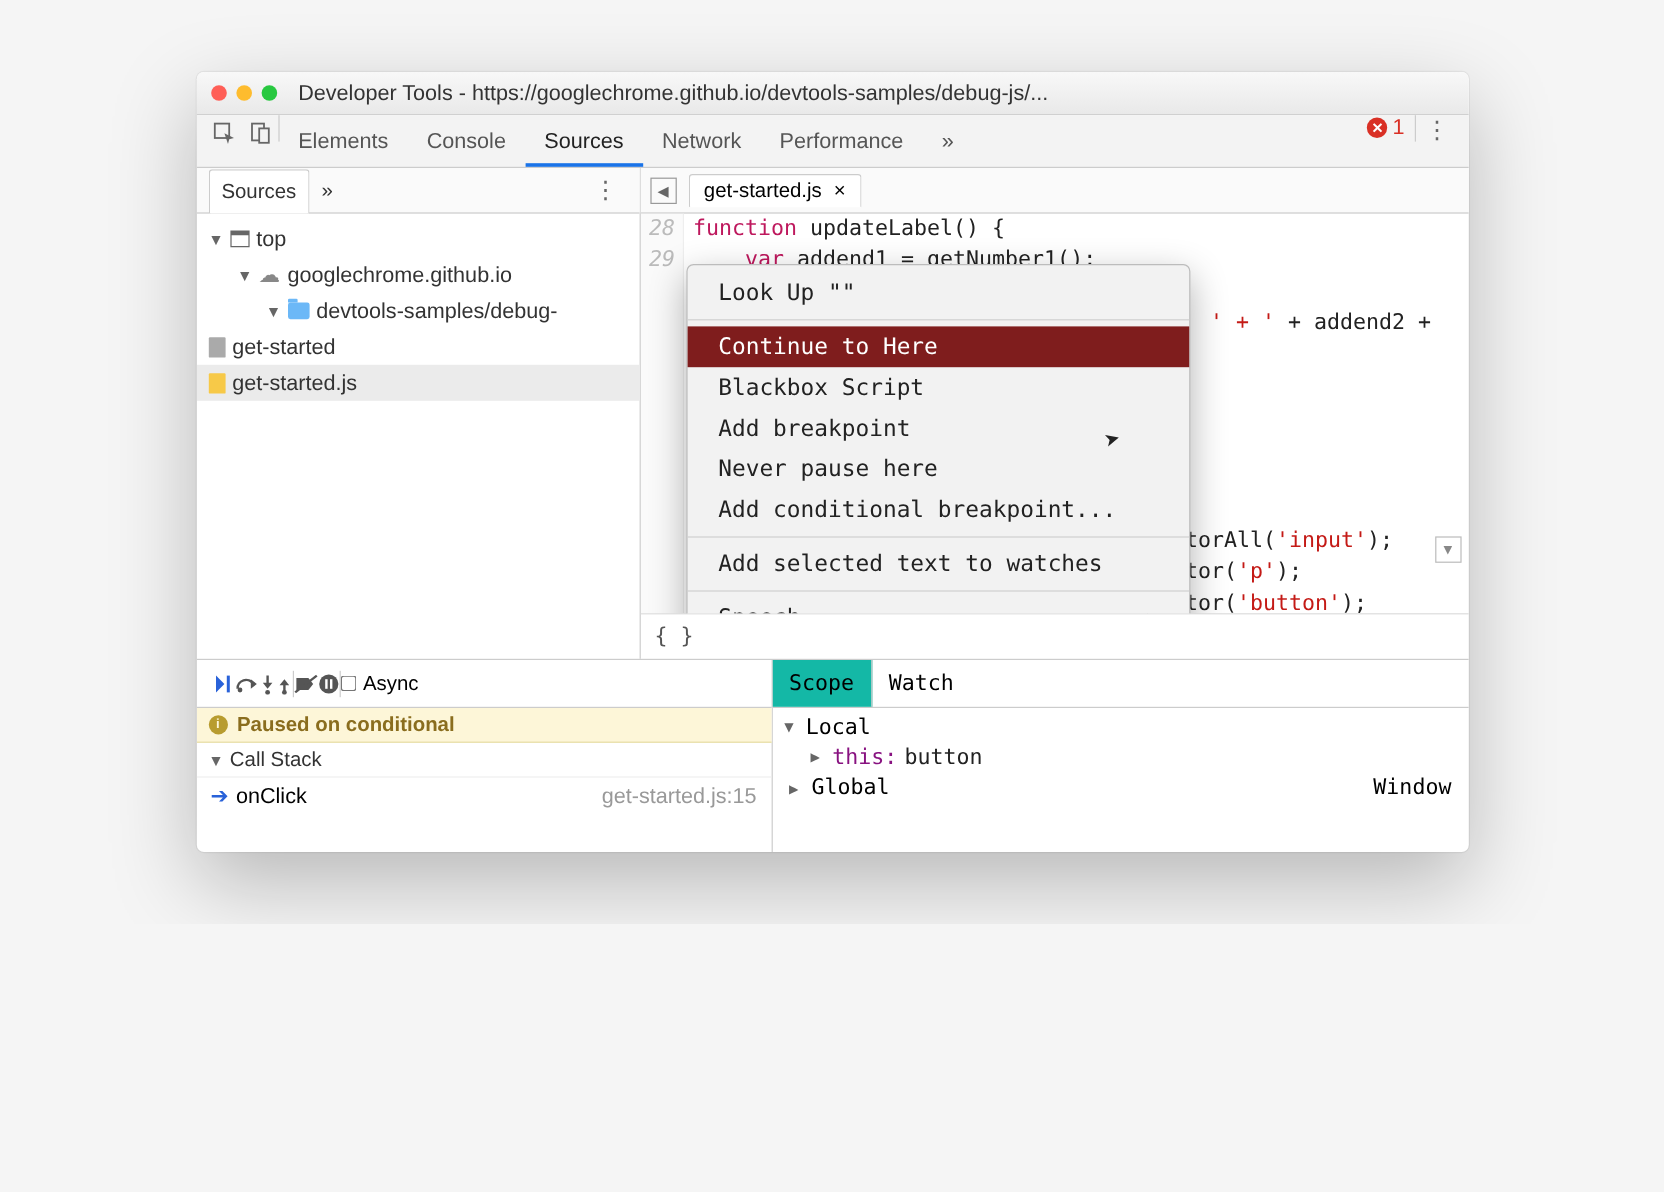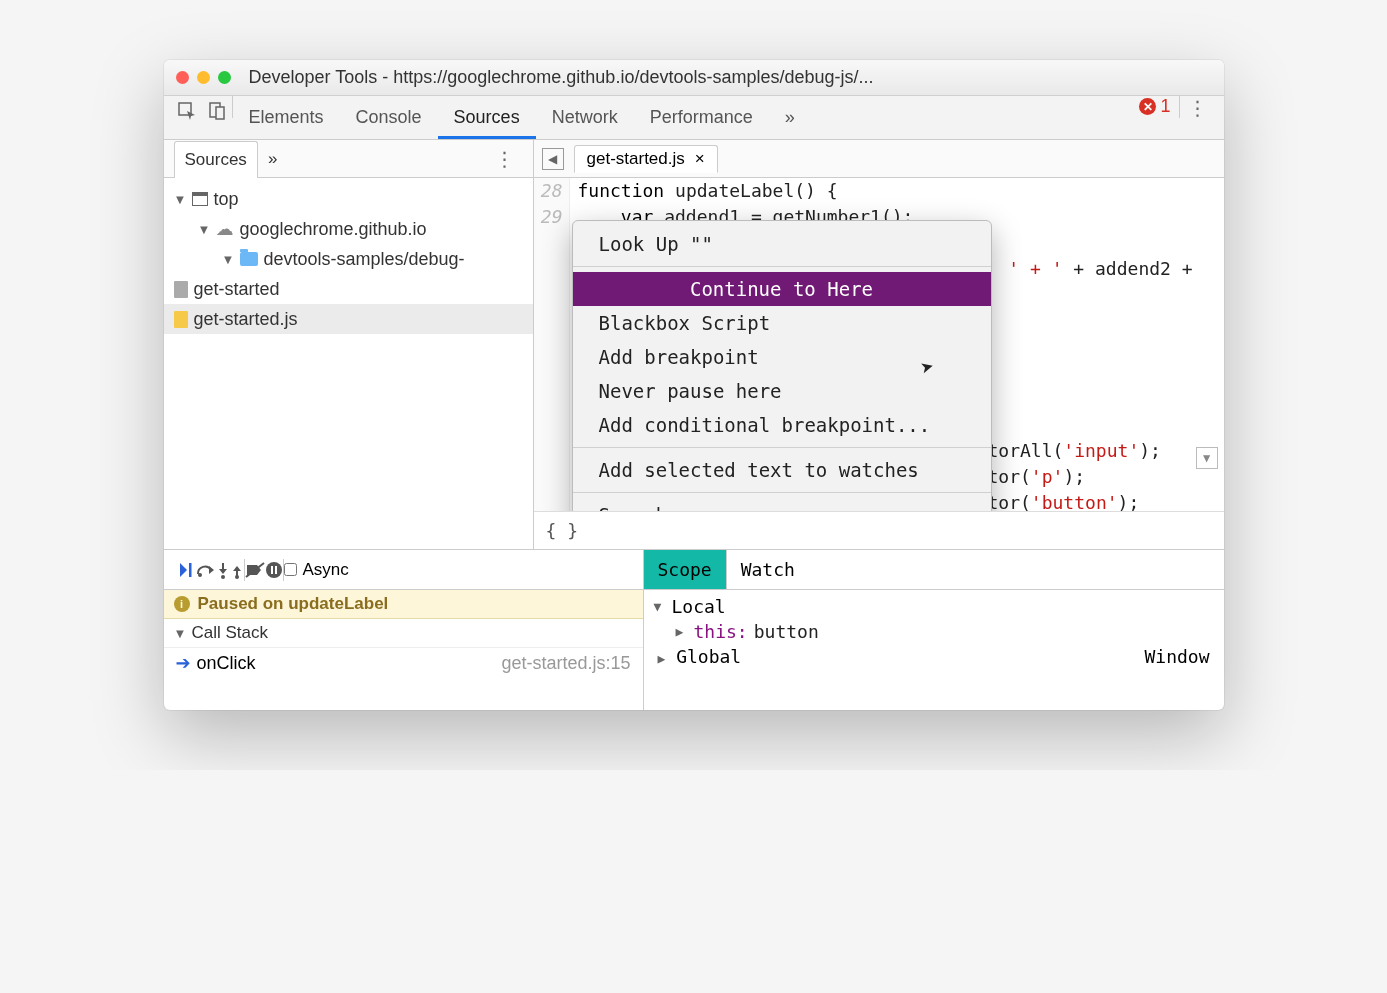--- a/index.html
+++ b/index.html
@@ -74,41 +74,41 @@
 .file-icon { width: 14px; height: 17px; background: #aaa; border-radius: 1px; }
 .file-icon.js { background: #f7c948; }
 
 .right-pane { flex: 1; display: flex; flex-direction: column; position: relative; }
 .editor-tabs { height: 38px; border-bottom: 1px solid #ccc; display: flex; align-items: center; gap: 10px; padding: 0 8px; background: #fafafa; }
 .collapse-btn { width: 22px; height: 22px; border: 1px solid #999; display: flex; align-items: center; justify-content: center; font-size: 12px; color: #666; }
 .file-tab { height: 28px; border: 1px solid #ccc; border-bottom: 1px solid #fff; background: #fff; padding: 0 12px; display: flex; align-items: center; font-size: 17px; gap: 10px; border-radius: 3px 3px 0 0; margin-bottom: -1px; }
 .editor { flex: 1; display: flex; font-family: Menlo, Consolas, monospace; font-size: 18px; overflow: hidden; position: relative; }
 .gutter { width: 36px; text-align: right; color: #bbb; padding-right: 6px; border-right: 1px solid #eee; line-height: 26px; background: #fafafa; font-style: italic; }
 .code { flex: 1; line-height: 26px; padding-left: 8px; color: #222; white-space: pre; }
-.kw { color: #000000; }
+.kw { color: #be185d; }
 .str { color: #c41a16; }
 .brace-row { height: 38px; border-top: 1px solid #ddd; display: flex; align-items: center; padding-left: 12px; font-family: Menlo, monospace; font-size: 18px; color: #555; }
 .scroll-corner { position: absolute; bottom: 42px; right: 6px; width: 22px; height: 22px; border: 1px solid #bbb; display: flex; align-items: center; justify-content: center; color: #888; font-size: 12px; }
 
 .context-menu {
   position: absolute;
   top: 42px;
   left: 38px;
   width: 420px;
   background: #f2f2f2;
   border: 1px solid #bcbcbc;
   border-radius: 6px;
   box-shadow: 0 10px 30px rgba(0,0,0,0.3);
   font-size: 19px;
   color: #222;
   padding: 6px 0;
   z-index: 10;
 }
 .menu-item { padding: 6px 26px; display: flex; justify-content: space-between; align-items: center; }
-.menu-item.highlight { background: #701a75; color: #fff; justify-content: center; }
+.menu-item.highlight { background: #7f1d1d; color: #fff; }
 .menu-sep { height: 1px; background: #d0d0d0; margin: 5px 0; }
 .menu-arrow { font-size: 14px; }
 .cursor-icon { position: absolute; top: 134px; left: 348px; font-size: 22px; transform: rotate(-15deg); z-index: 11; }
 
 .bottom-split { display: flex; height: 160px; }
 .debug-pane { width: 480px; border-right: 1px solid #ccc; display: flex; flex-direction: column; }
 .debug-toolbar { height: 40px; border-bottom: 1px solid #ccc; display: flex; align-items: center; padding: 0 14px; font-size: 17px; }
 .tool-icon { color: #555; font-size: 18px; display:flex; align-items:center; }
 .resume-icon { color: #2962d9; }
 .tool-sep { width: 1px; height: 22px; background: #ccc; }
@@ -308,21 +308,21 @@
             </svg>
           </span>
         <div class="tool-sep"></div>
         <label class="async-check">
           <input type="checkbox" style="">
           <span>Async</span>
         </label>
       </div>
       <div class="pause-banner">
         <span class="info-icon">i</span>
-        <span>Paused on updateLabel</span>
+        <span>Paused on conditional</span>
       </div>
       <div class="section-header">
         <span class="tri">▼</span>
         <span>Call Stack</span>
       </div>
       <div class="stack-row">
         <span><span class="stack-arrow">➔</span><span>onClick</span></span>
         <span class="stack-loc">get-started.js:15</span>
       </div>
     </div>

